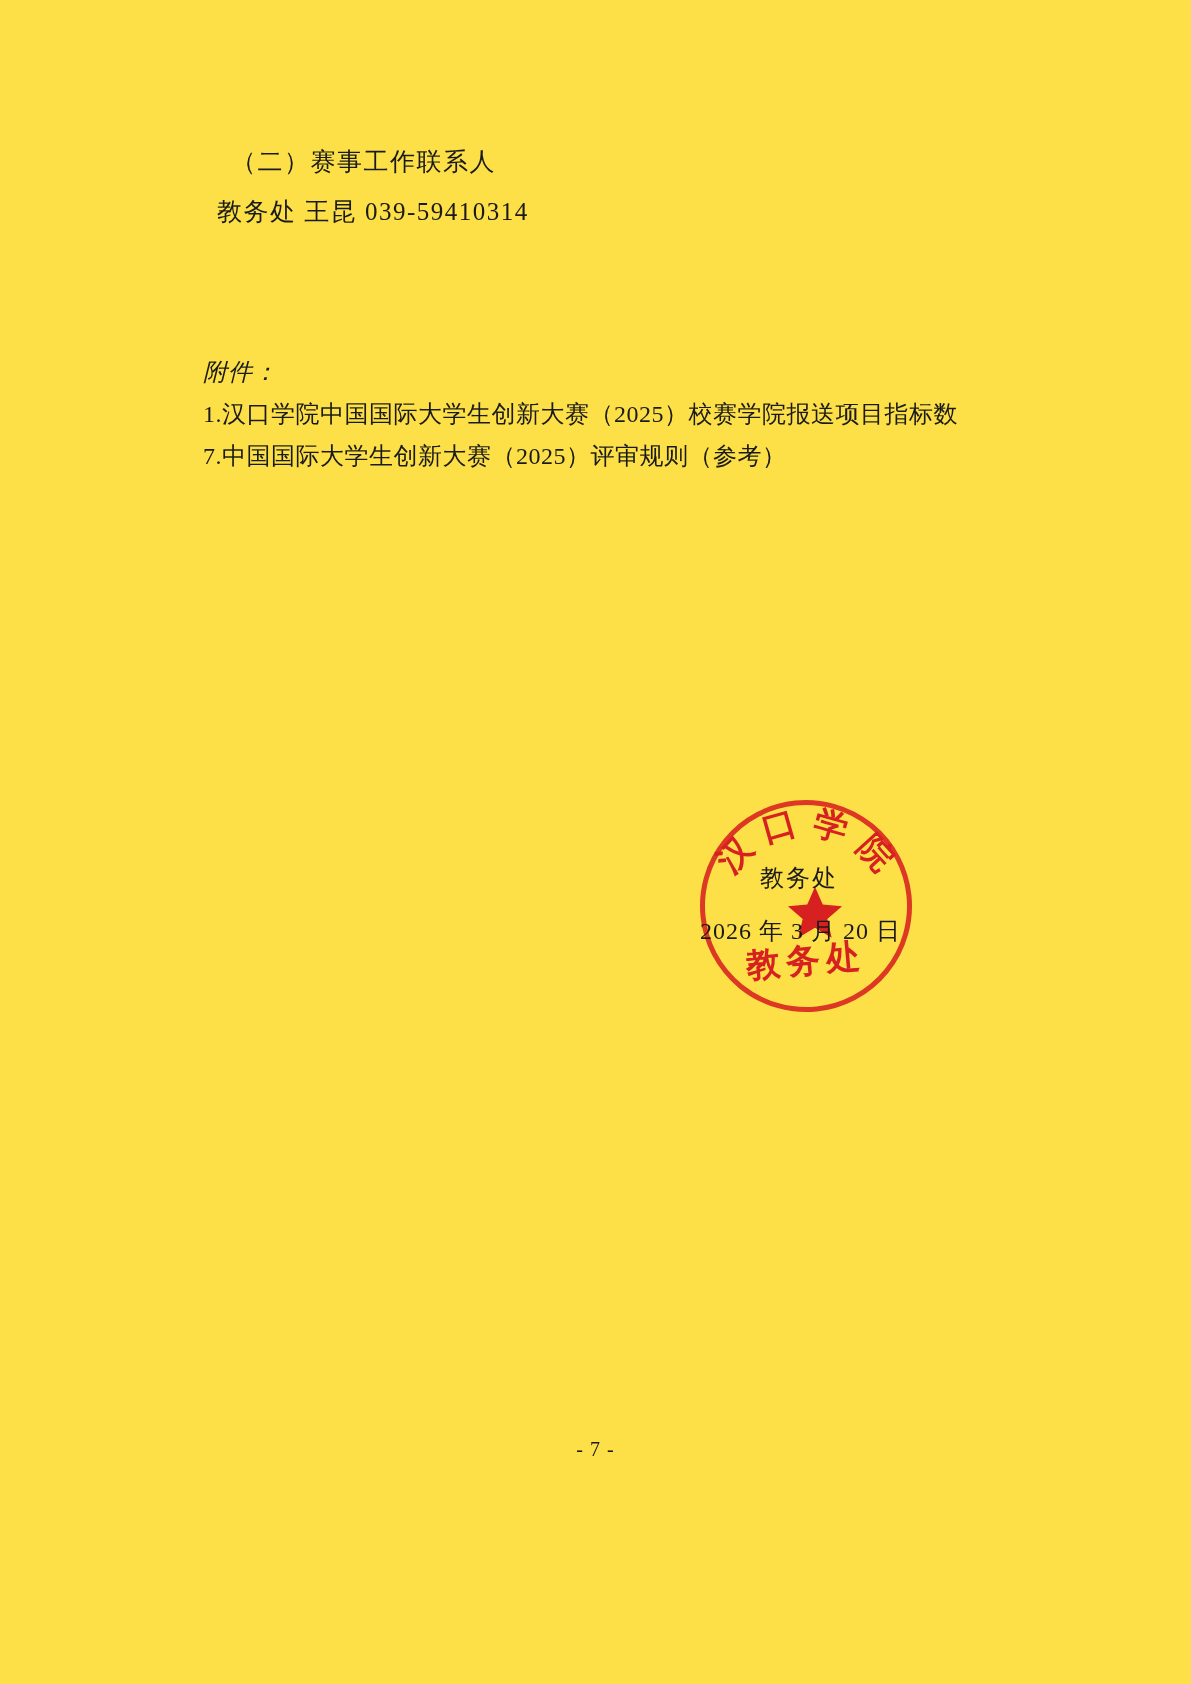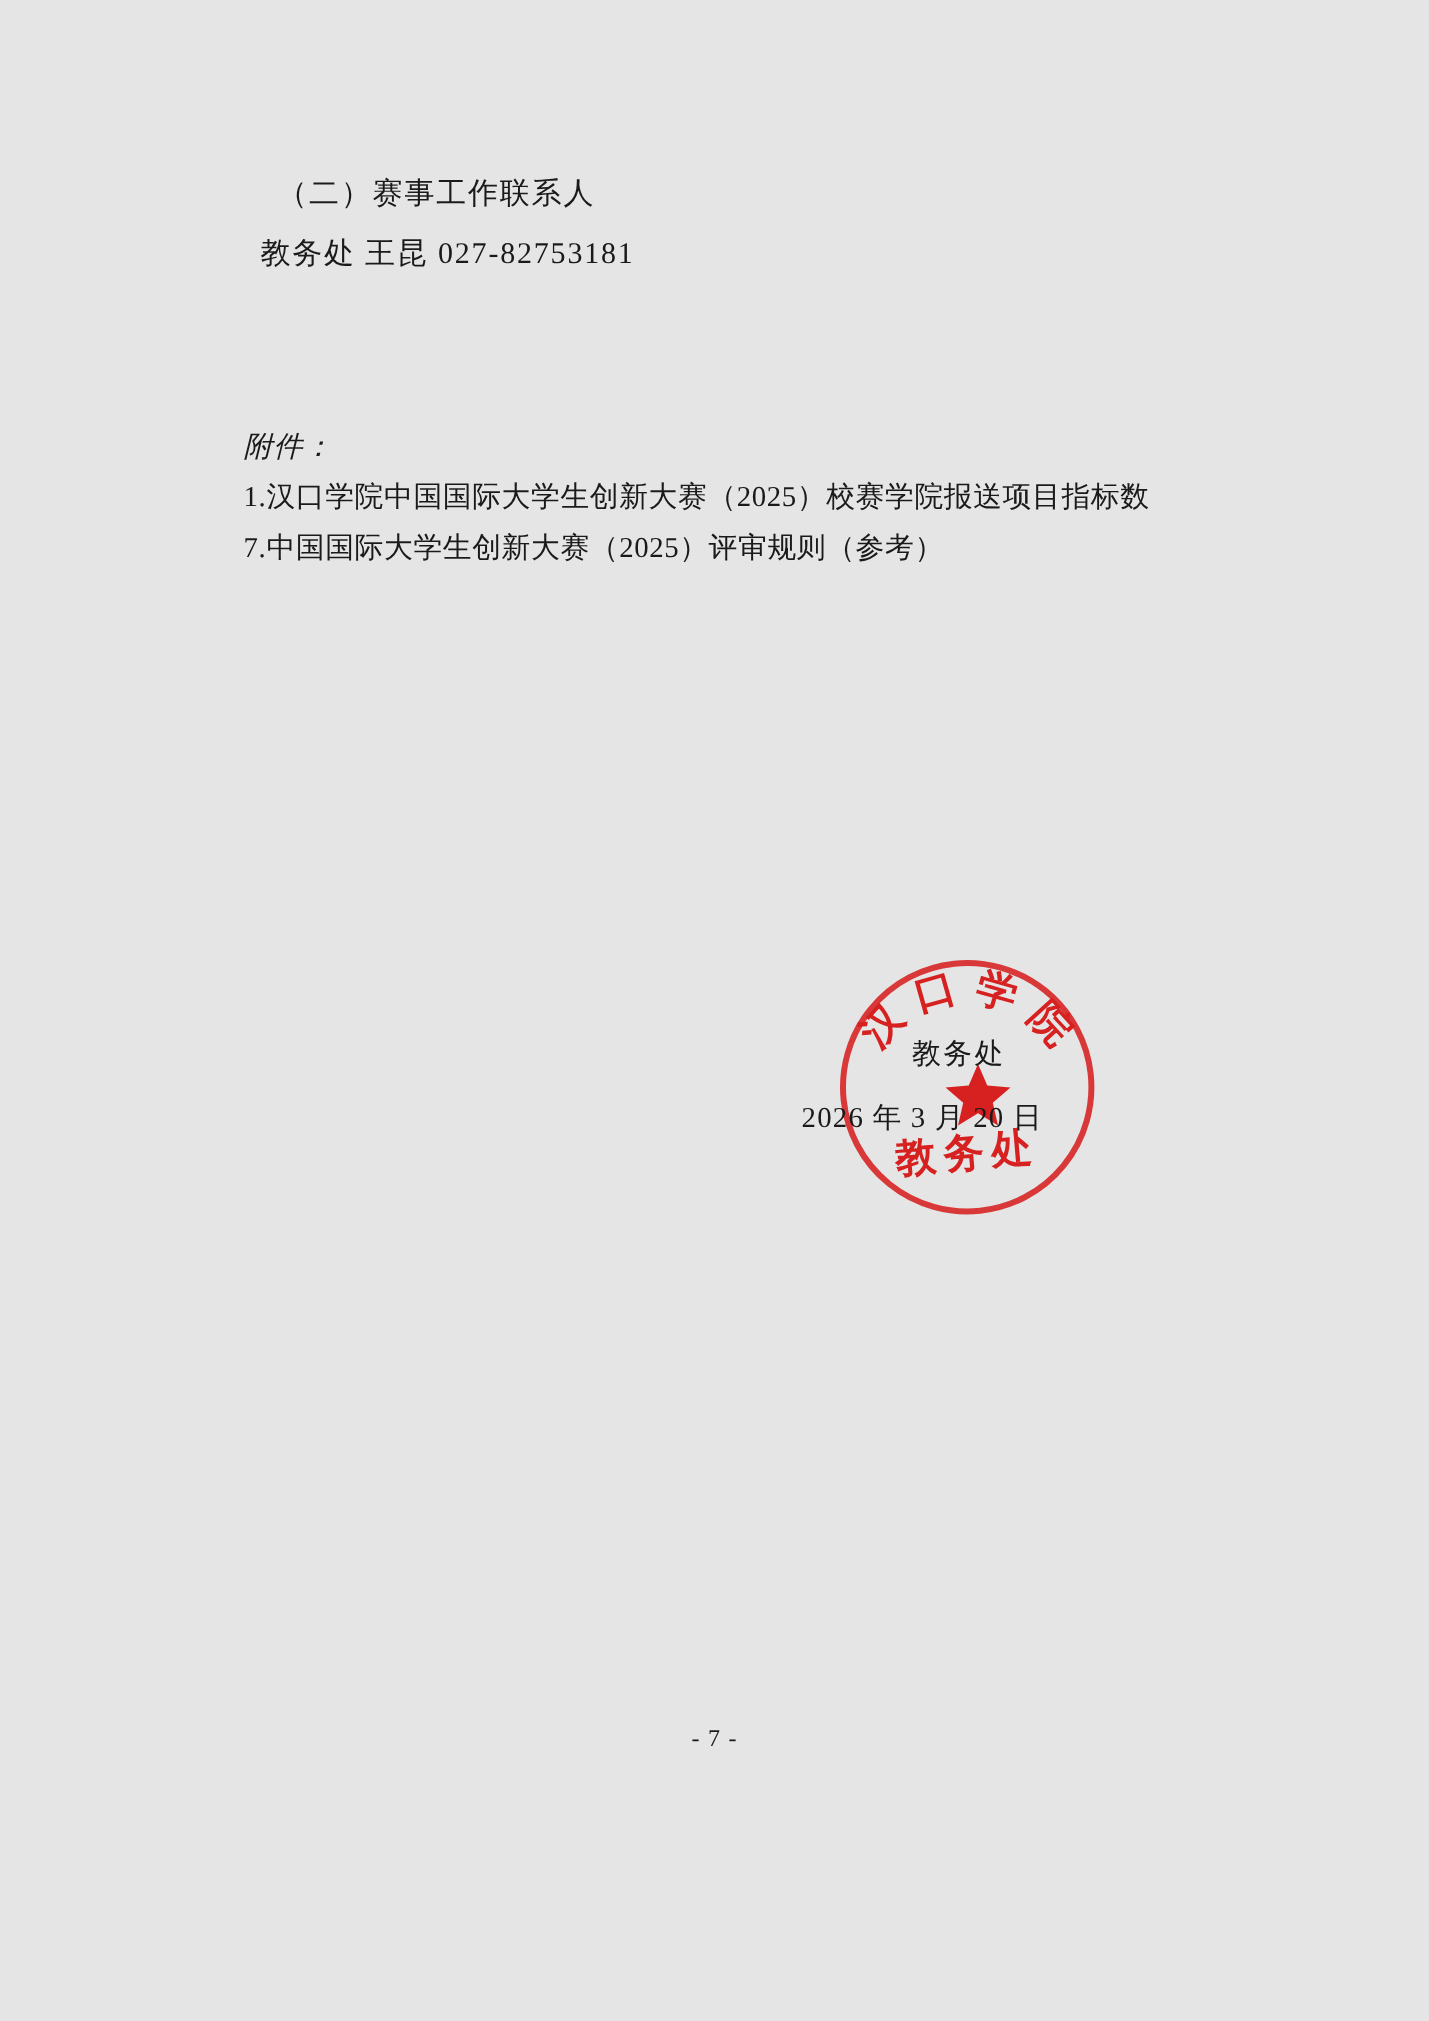--- a/index.html
+++ b/index.html
@@ -4,21 +4,21 @@
 <style>
   html, body {
     margin: 0;
     padding: 0;
     background: #ffffff;
   }
   .page {
     position: relative;
     width: 1191px;
     height: 1684px;
-    background: #e5e5e5;
+    background: #fde047;
     font-family: "Liberation Serif", serif;
     color: #1a1a1a;
     overflow: hidden;
   }
   .content {
     position: absolute;
     left: 203px;
     top: 140px;
     width: 800px;
   }
@@ -110,21 +110,21 @@
   .signature {
     position: absolute;
     left: 760px;
     top: 862px;
     font-size: 24px;
     letter-spacing: 2px;
     color: #1a1a1a;
   }
   .sign-date {
     position: absolute;
-    left: 668px;
+    left: 700px;
     top: 915px;
     font-size: 24px;
     letter-spacing: 1px;
     color: #1a1a1a;
     white-space: pre;
   }
   .page-number {
     position: absolute;
     left: 0;
     top: 1438px;
@@ -137,21 +137,21 @@
 </style>
 </head>
 <body>
 
 <div class="page">
 
   <div class="content">
 
     <p class="para indent-2">（二）赛事工作联系人</p>
 
-    <p class="para indent-1">教务处 王昆 027-82753181</p>
+    <p class="para indent-1">教务处 王昆 039-59410314</p>
 
     <div class="gap-large"></div>
 
     <p class="attach-label">附件：</p>
 
     <p class="attach-item">1.汉口学院中国国际大学生创新大赛（2025）校赛学院报送项目指标数</p>
 
     <p class="attach-item">7.中国国际大学生创新大赛（2025）评审规则（参考）</p>
 
   </div>

